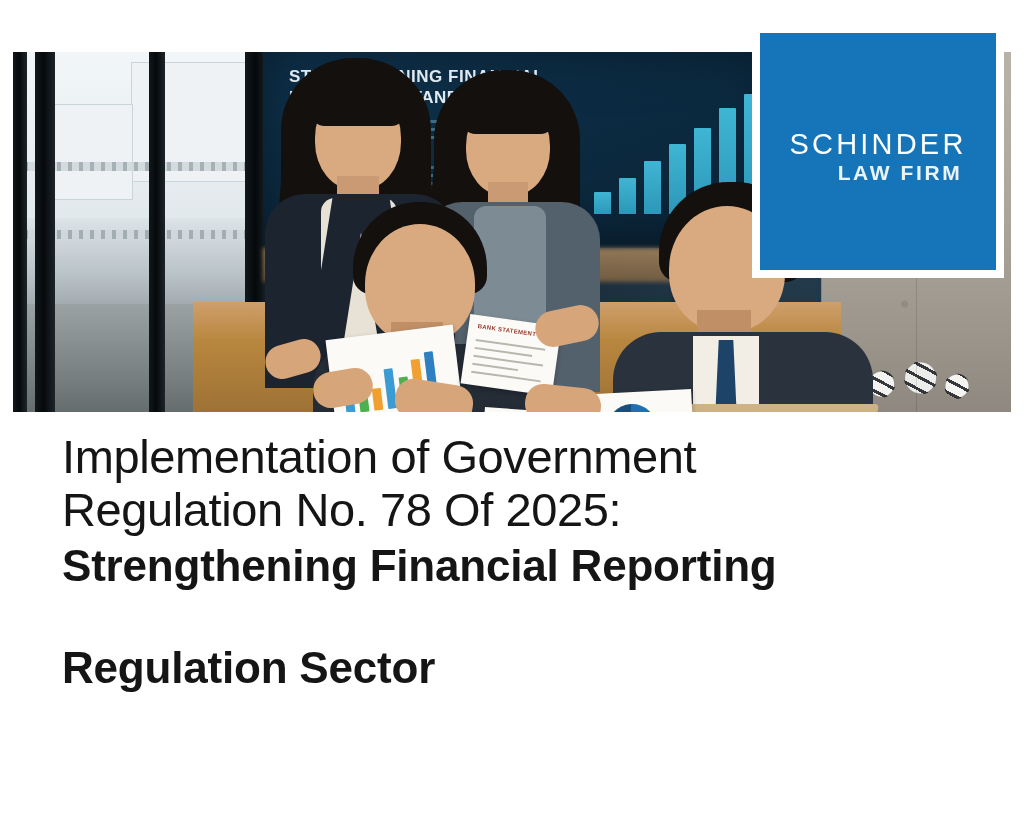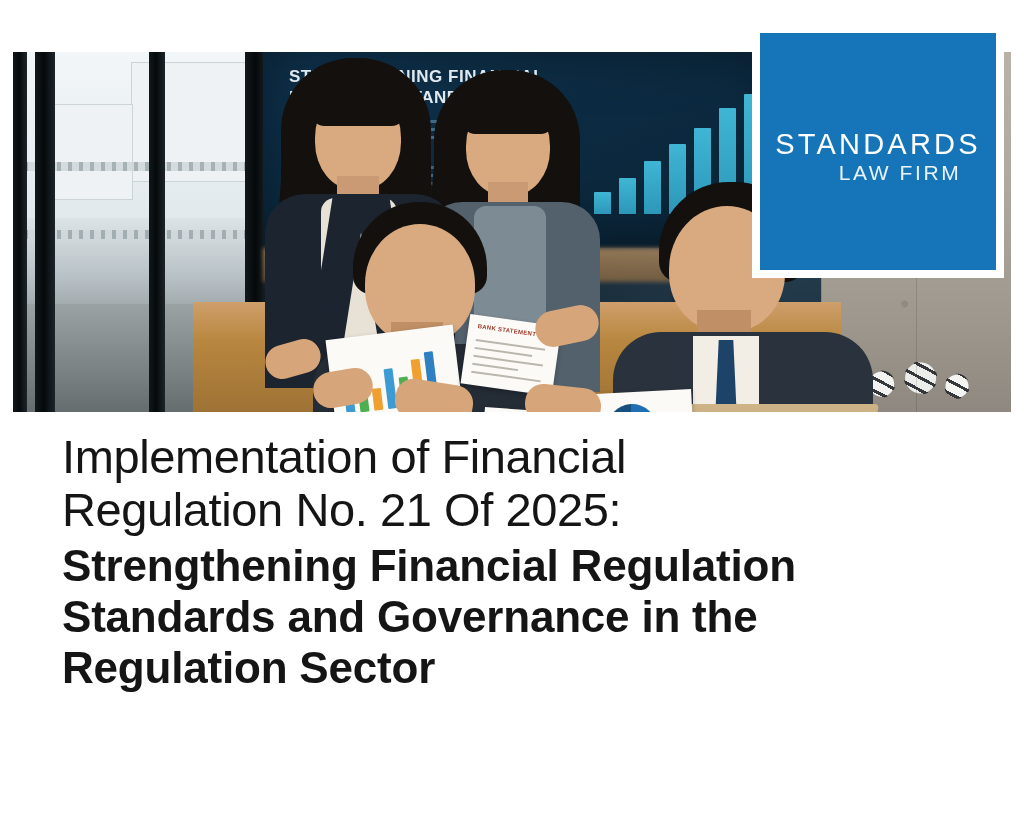--- a/index.html
+++ b/index.html
@@ -224,21 +224,21 @@
     position:absolute; left:0; right:0; top:40%;
     text-align:center; color:#ffffff;
     font-size:29px; letter-spacing:3.2px;
     font-weight:400;
     font-family:"Liberation Sans", sans-serif;
   }
   .logo-sub {
     position:absolute; left:0; right:0; top:54%;
     text-align:center; color:#eaf3fa;
     font-size:21px; letter-spacing:2.6px;
-    font-weight:400;
+    font-weight:700;
     margin-left:44px;
   }
 
   
   .headline {
     position:absolute; left:62px; top:430px; width:900px;
     color:#151515;
   }
   .h-light {
     font-size:47px; line-height:53px; font-weight:400;
@@ -429,31 +429,31 @@
       <div class="hand" style="left:252px;top:290px;width:56px;height:34px;transform:rotate(-16deg);"></div>
       <div class="hand" style="left:382px;top:330px;width:78px;height:40px;transform:rotate(9deg);"></div>
       <div class="hand" style="left:300px;top:318px;width:60px;height:36px;transform:rotate(-10deg);"></div>
       <div class="hand" style="left:512px;top:334px;width:76px;height:38px;transform:rotate(6deg);"></div>
       <div class="hand" style="left:522px;top:256px;width:64px;height:36px;transform:rotate(-12deg);"></div>
     </div>
   </div>
 
   <div class="logo-frame">
     <div class="logo-box">
-      <div class="logo-main">STANDARDS</div>
+      <div class="logo-main">SCHINDER</div>
       <div class="logo-sub">LAW FIRM</div>
     </div>
   </div>
 
   <div class="headline">
     <div class="h-light">
-      <span>Implementation of Financial</span><br>
-      <span>Regulation No. 21 Of 2025:</span>
+      <span>Implementation of Government</span><br>
+      <span>Regulation No. 78 Of 2025:</span>
     </div>
     <div class="h-bold">
-      <span>Strengthening Financial Regulation</span><br>
-      <span>Standards and Governance in the</span><br>
+      <span>Strengthening Financial Reporting</span><br>
+      <br>
       <span>Regulation Sector</span>
     </div>
   </div>
 
 
 </div>
 
 </body></html>

